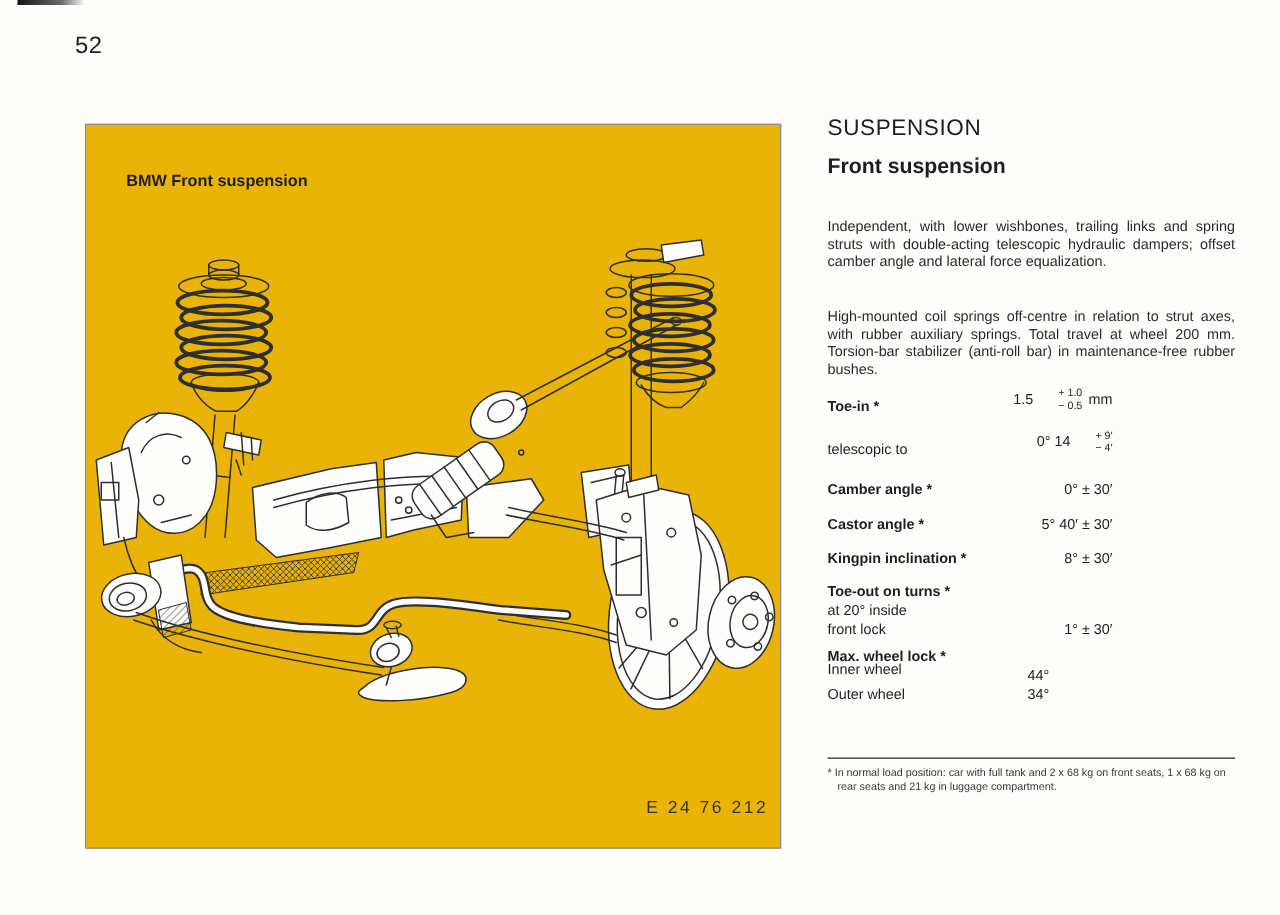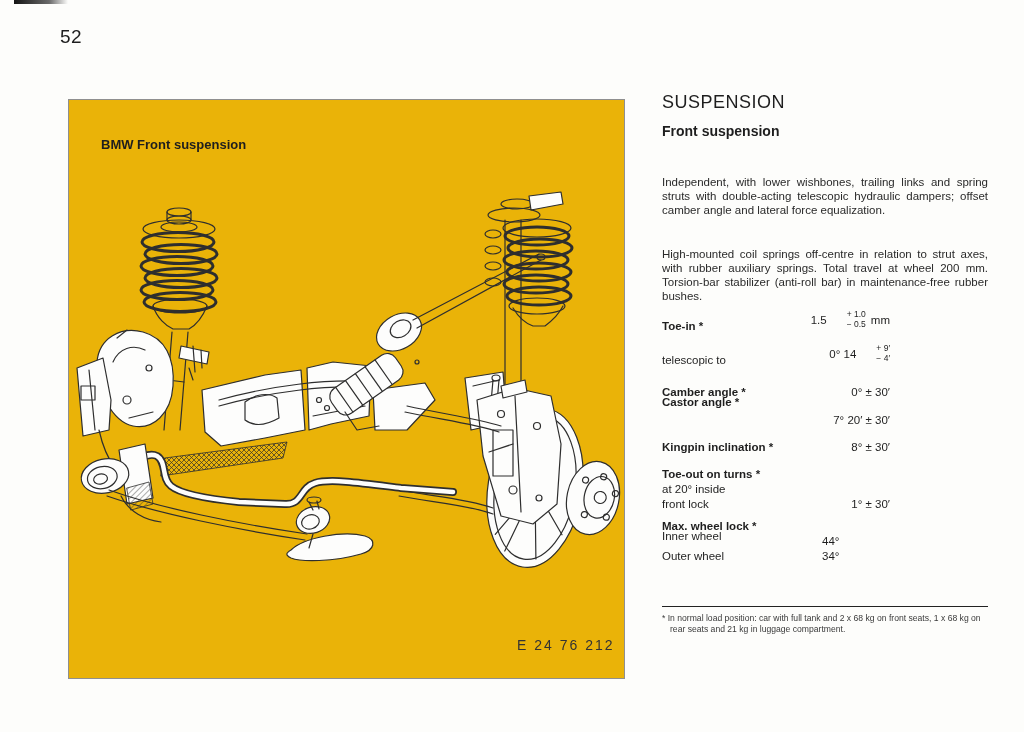--- a/index.html
+++ b/index.html
@@ -14,21 +14,21 @@
   
   .figure-box{position:absolute;left:68px;top:99px;width:557px;height:580px;
     border:1px solid #8f8f8f;background:#eab308;box-sizing:border-box;}
   .figure-label{position:absolute;left:32px;top:37px;font-size:13px;font-weight:bold;}
   .figure-caption{position:absolute;left:448px;top:537px;font-size:14px;letter-spacing:2px;color:#333;}
   .figure-svg{position:absolute;left:0;top:0;}
   
   .article{position:absolute;left:662px;top:92px;width:326px;}
   .article .abs{position:absolute;left:0;}
   .title{top:0;font-size:18px;font-weight:normal;letter-spacing:.5px;}
-  .subtitle{top:31px;font-size:14px;font-weight:bold;}
+  .subtitle{top:31px;font-size:17px;font-weight:bold;}
   .para{font-size:11.5px;line-height:14.3px;text-align:justify;width:326px;color:#2a2a2a;}
   .p1{top:71px;} .p2{top:143px;}
   .spec-label{font-size:11.5px;}
   .bold{font-weight:bold;}
   .spec-value{position:absolute;font-size:11.5px;white-space:nowrap;}
   .val-right{right:98px;text-align:right;}
   .tol-wrap{display:inline-flex;align-items:center;gap:2px;}
   .tol-stack{display:inline-flex;flex-direction:column;font-size:8.5px;line-height:9.5px;margin-left:18px;}
   .unit{margin-left:3px;text-align:center;}
   .rule{position:absolute;left:0;width:326px;border-top:1.2px solid #222;}
@@ -249,22 +249,22 @@
       <span class="tol-stack">
         <span>+ 9′</span>
         <span>− 4′</span>
       </span>
     </span>
   </div>
 
   <div class="abs spec-label bold" style="top:294px">Camber angle *</div>
   <div class="spec-value val-right" style="top:294px">0° ± 30′</div>
 
-  <div class="abs spec-label bold" style="top:304px">Castor angle *</div>
-  <div class="spec-value val-right" style="top:322px">7° 20′ ± 30′</div>
+  <div class="abs spec-label bold" style="top:322px">Castor angle *</div>
+  <div class="spec-value val-right" style="top:322px">5° 40′ ± 30′</div>
 
   <div class="abs spec-label bold" style="top:349px">Kingpin inclination *</div>
   <div class="spec-value val-right" style="top:349px">8° ± 30′</div>
 
   <div class="abs spec-label bold" style="top:376px">Toe-out on turns *</div>
   <div class="abs spec-label" style="top:391px">at 20° inside</div>
   <div class="abs spec-label" style="top:406px">front lock</div>
   <div class="spec-value val-right" style="top:406px">1° ± 30′</div>
 
   <div class="abs spec-label bold" style="top:428px">Max. wheel lock *</div>

